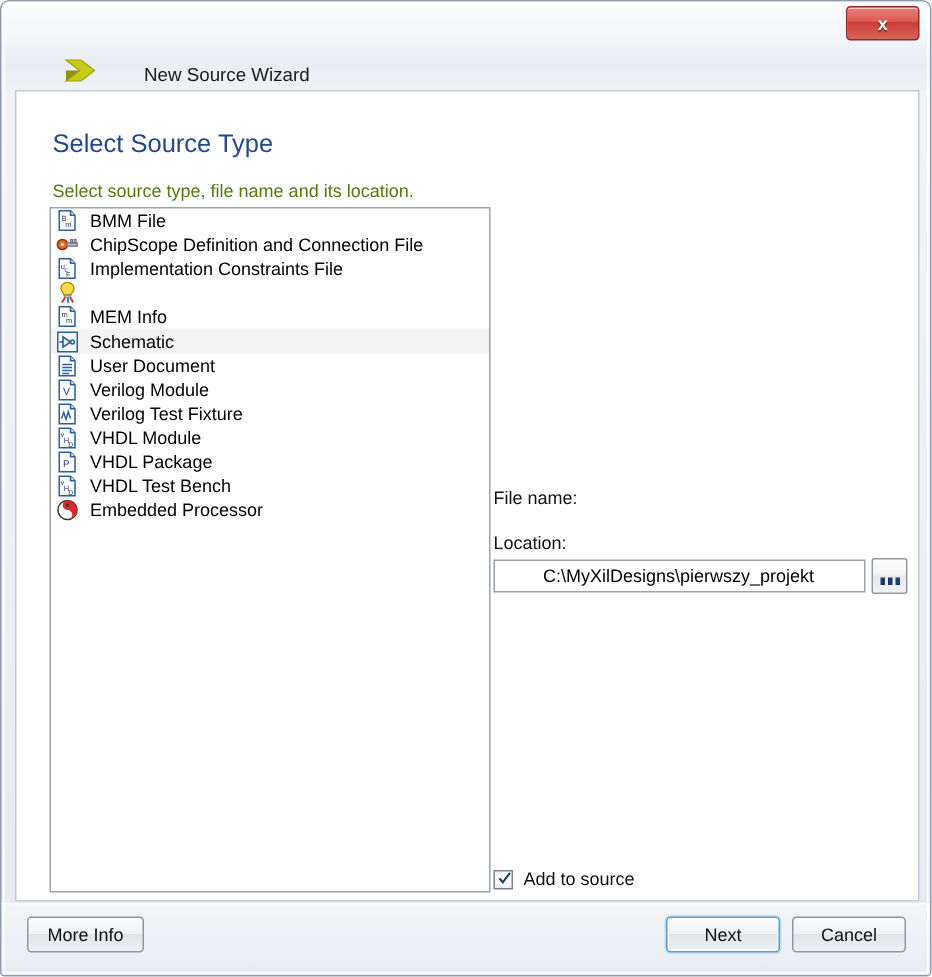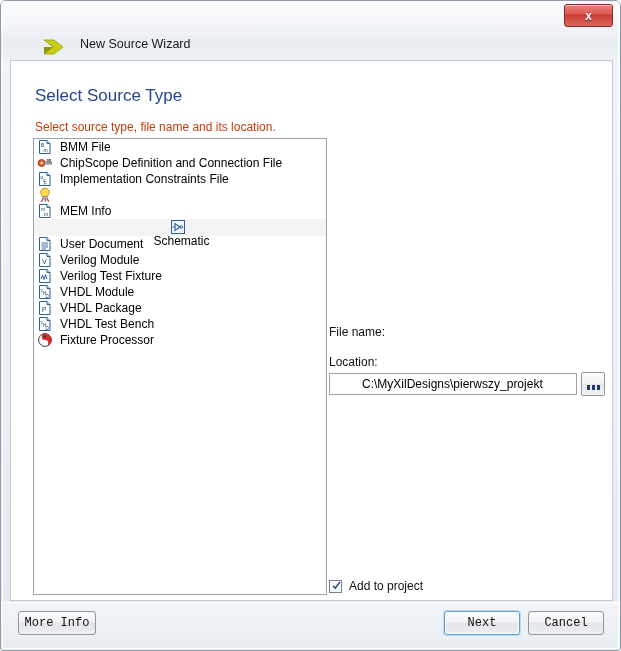--- a/index.html
+++ b/index.html
@@ -42,22 +42,22 @@
     left: 0; top: 0;
     width: 621px;
     height: 59px;
     background: linear-gradient(to bottom, #fbfcfd 0%, #f3f5f8 42%, #e9edf2 70%, #eef1f5 100%);
   }
   #title-row {
     position: absolute;
     left: 40px;
     top: 36px;
     display: flex;
-    align-items: flex-start;
-    gap: 0px;
+    align-items: flex-end;
+    gap: 16px;
   }
   #wizard-icon {
     width: 26px;
     height: 20px;
     flex: none;
   }
   #title-text {
     font-size: 12.5px;
     color: #1a1a1a;
     margin-left: 13px;
@@ -106,21 +106,21 @@
     top: 25px;
     font-size: 17px;
     color: #26478d;
     white-space: nowrap;
   }
   #page-subtitle {
     position: absolute;
     left: 24px;
     top: 59px;
     font-size: 12px;
-    color: #c2410c;
+    color: #4d7c0f;
     white-space: nowrap;
   }
 
   
   #source-list {
     position: absolute;
     left: 22px;
     top: 77px;
     width: 294px;
     height: 457px;
@@ -133,21 +133,20 @@
     display: flex;
     align-items: center;
     height: 16.1px;
     padding-left: 3px;
     cursor: default;
     white-space: nowrap;
     text-align: right;
   }
   .list-item.selected {
     background: #f4f4f4;
-    flex-direction: column;
   }
   .list-item .item-icon {
     width: 16px;
     height: 16px;
     flex: none;
     margin-right: 7px;
   }
   .list-item .item-label {
     font-size: 12px;
     color: #000000;
@@ -249,21 +248,21 @@
     background: linear-gradient(to bottom, #f2f4f7 0%, #eceff3 60%, #e8ecf1 100%);
     border-top: 1px solid #ffffff;
   }
   .dlg-button {
     position: absolute;
     box-sizing: border-box;
     height: 24px;
     border: 1px solid #8f97a2;
     border-radius: 3px;
     background: linear-gradient(to bottom, #fbfbfc 0%, #f1f2f4 47%, #e2e4e8 50%, #edeff2 100%);
-    font-family: Liberation Mono, monospace;
+    font-family: Liberation Sans, sans-serif;
     font-size: 12px;
     color: #111111;
     display: flex;
     align-items: center;
     justify-content: center;
     cursor: pointer;
     white-space: nowrap;
   }
   #more-info-button { left: 17px; top: 8px; width: 78px; }
   #next-button {
@@ -409,21 +408,21 @@
               <text x="8.5" y="13.8" font-size="4.5" fill="#1f3a6e" font-family="sans-serif">D</text>
             </svg></span>
           <span class="item-label">VHDL Test Bench</span>
         </div>
         <div class="list-item">
           <span class="item-icon"><svg viewBox="0 0 16 16">
               <circle cx="8" cy="8" r="6.4" fill="#ffffff" stroke="#3a3a3a" stroke-width="1"></circle>
               <path d="M8 1.6 A6.4 6.4 0 0 1 8 14.4 A3.2 3.2 0 0 0 8 8 A3.2 3.2 0 0 1 8 1.6 Z" fill="#d92b2b"></path>
               <circle cx="8" cy="4.8" r="1.2" fill="#3a3a3a"></circle>
             </svg></span>
-          <span class="item-label">Fixture Processor</span>
+          <span class="item-label">Embedded Processor</span>
         </div>
       </div>
 
     <div class="field-label" id="filename-label">File name:</div>
 
     <div class="field-label" id="location-label">Location:</div>
     <input class="text-input" id="location-input" type="text" value="C:\MyXilDesigns\pierwszy_projekt" style="">
 
     <div id="browse-button">
       <span class="dots">
@@ -432,21 +431,21 @@
           <span></span>
       </span>
     </div>
 
     <div id="add-to-project-row">
       <span class="checkbox-box">
         <svg class="tick" viewBox="0 0 9 9" style="display: block;">
           <path d="M1 4.6 L3.2 7.2 L8 0.9" stroke="#1f3a6e" stroke-width="1.4" fill="none"></path>
         </svg>
       </span>
-      <span id="add-to-project-label">Add to project</span>
+      <span id="add-to-project-label">Add to source</span>
     </div>
 
   </div>
 
   <div id="footer">
     <div class="dlg-button" id="more-info-button">More Info</div>
     <div class="dlg-button" id="next-button">Next</div>
     <div class="dlg-button" id="cancel-button">Cancel</div>
   </div>
 

